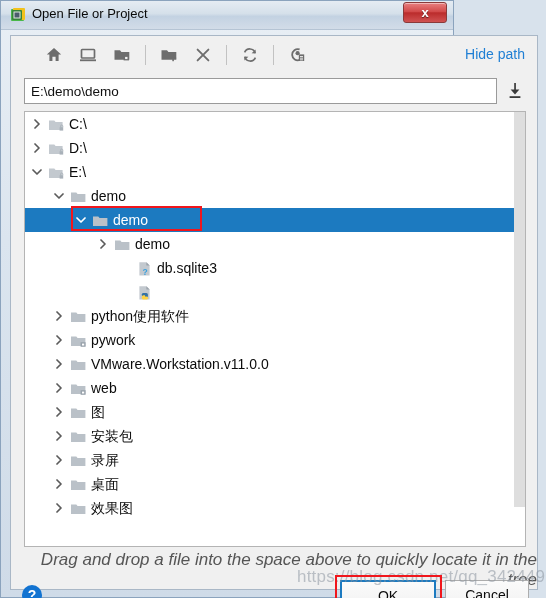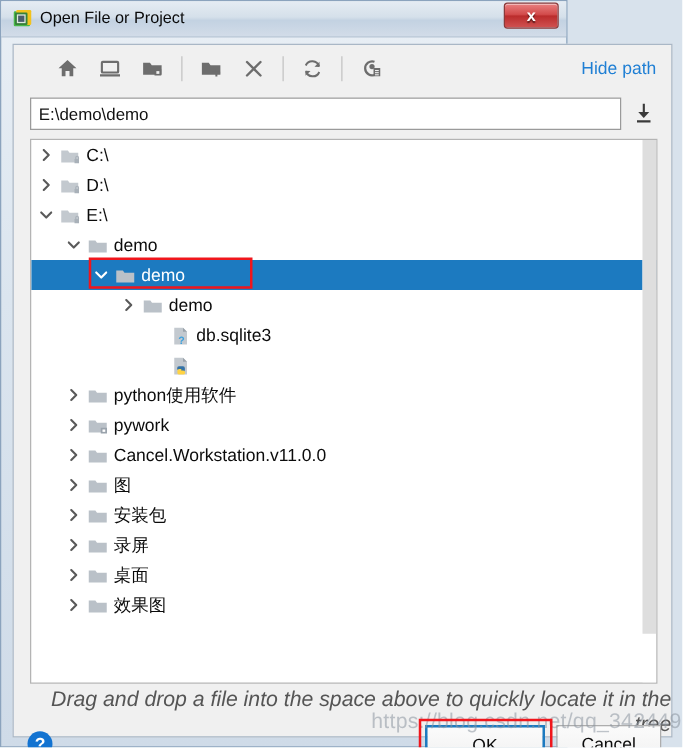--- a/index.html
+++ b/index.html
@@ -488,21 +488,34 @@
             </div>
             <div class="trow">
               <div class="arrow" style="left: 26px;">
                 <svg width="10" height="10" viewBox="0 0 10 10">
                   <path d="M3 1 L7 5 L3 9" fill="none" stroke="#5b5b5b" stroke-width="1.7" stroke-linecap="round" stroke-linejoin="round"></path>
                 </svg>
               </div>
               <div class="ficon" style="left: 45px;"><svg width="18" height="16" viewBox="0 0 18 16">
                   <path d="M1 3.4 H6.3 L7.6 5.1 H15.4 V13 H1 Z" fill="#bac1c8"></path>
                 </svg></div>
-              <div class="tlabel" style="left: 66px;">Cancel.Workstation.v11.0.0</div>
+              <div class="tlabel" style="left: 66px;">VMware.Workstation.v11.0.0</div>
+            </div>
+            <div class="trow">
+              <div class="arrow" style="left: 26px;">
+                <svg width="10" height="10" viewBox="0 0 10 10">
+                  <path d="M3 1 L7 5 L3 9" fill="none" stroke="#5b5b5b" stroke-width="1.7" stroke-linecap="round" stroke-linejoin="round"></path>
+                </svg>
+              </div>
+              <div class="ficon" style="left: 45px;"><svg width="18" height="16" viewBox="0 0 18 16">
+                  <path d="M1 3.4 H6.3 L7.6 5.1 H15.4 V13 H1 Z" fill="#bac1c8"></path>
+                  <rect x="10.6" y="9.2" width="5" height="4.6" fill="#9aa3ac"></rect>
+                  <rect x="12" y="10.6" width="2.2" height="1.9" fill="#ffffff"></rect>
+                </svg></div>
+              <div class="tlabel" style="left: 66px;">web</div>
             </div>
             <div class="trow">
               <div class="arrow" style="left: 26px;">
                 <svg width="10" height="10" viewBox="0 0 10 10">
                   <path d="M3 1 L7 5 L3 9" fill="none" stroke="#5b5b5b" stroke-width="1.7" stroke-linecap="round" stroke-linejoin="round"></path>
                 </svg>
               </div>
               <div class="ficon" style="left: 45px;"><svg width="18" height="16" viewBox="0 0 18 16">
                   <path d="M1 3.4 H6.3 L7.6 5.1 H15.4 V13 H1 Z" fill="#bac1c8"></path>
                 </svg></div>

